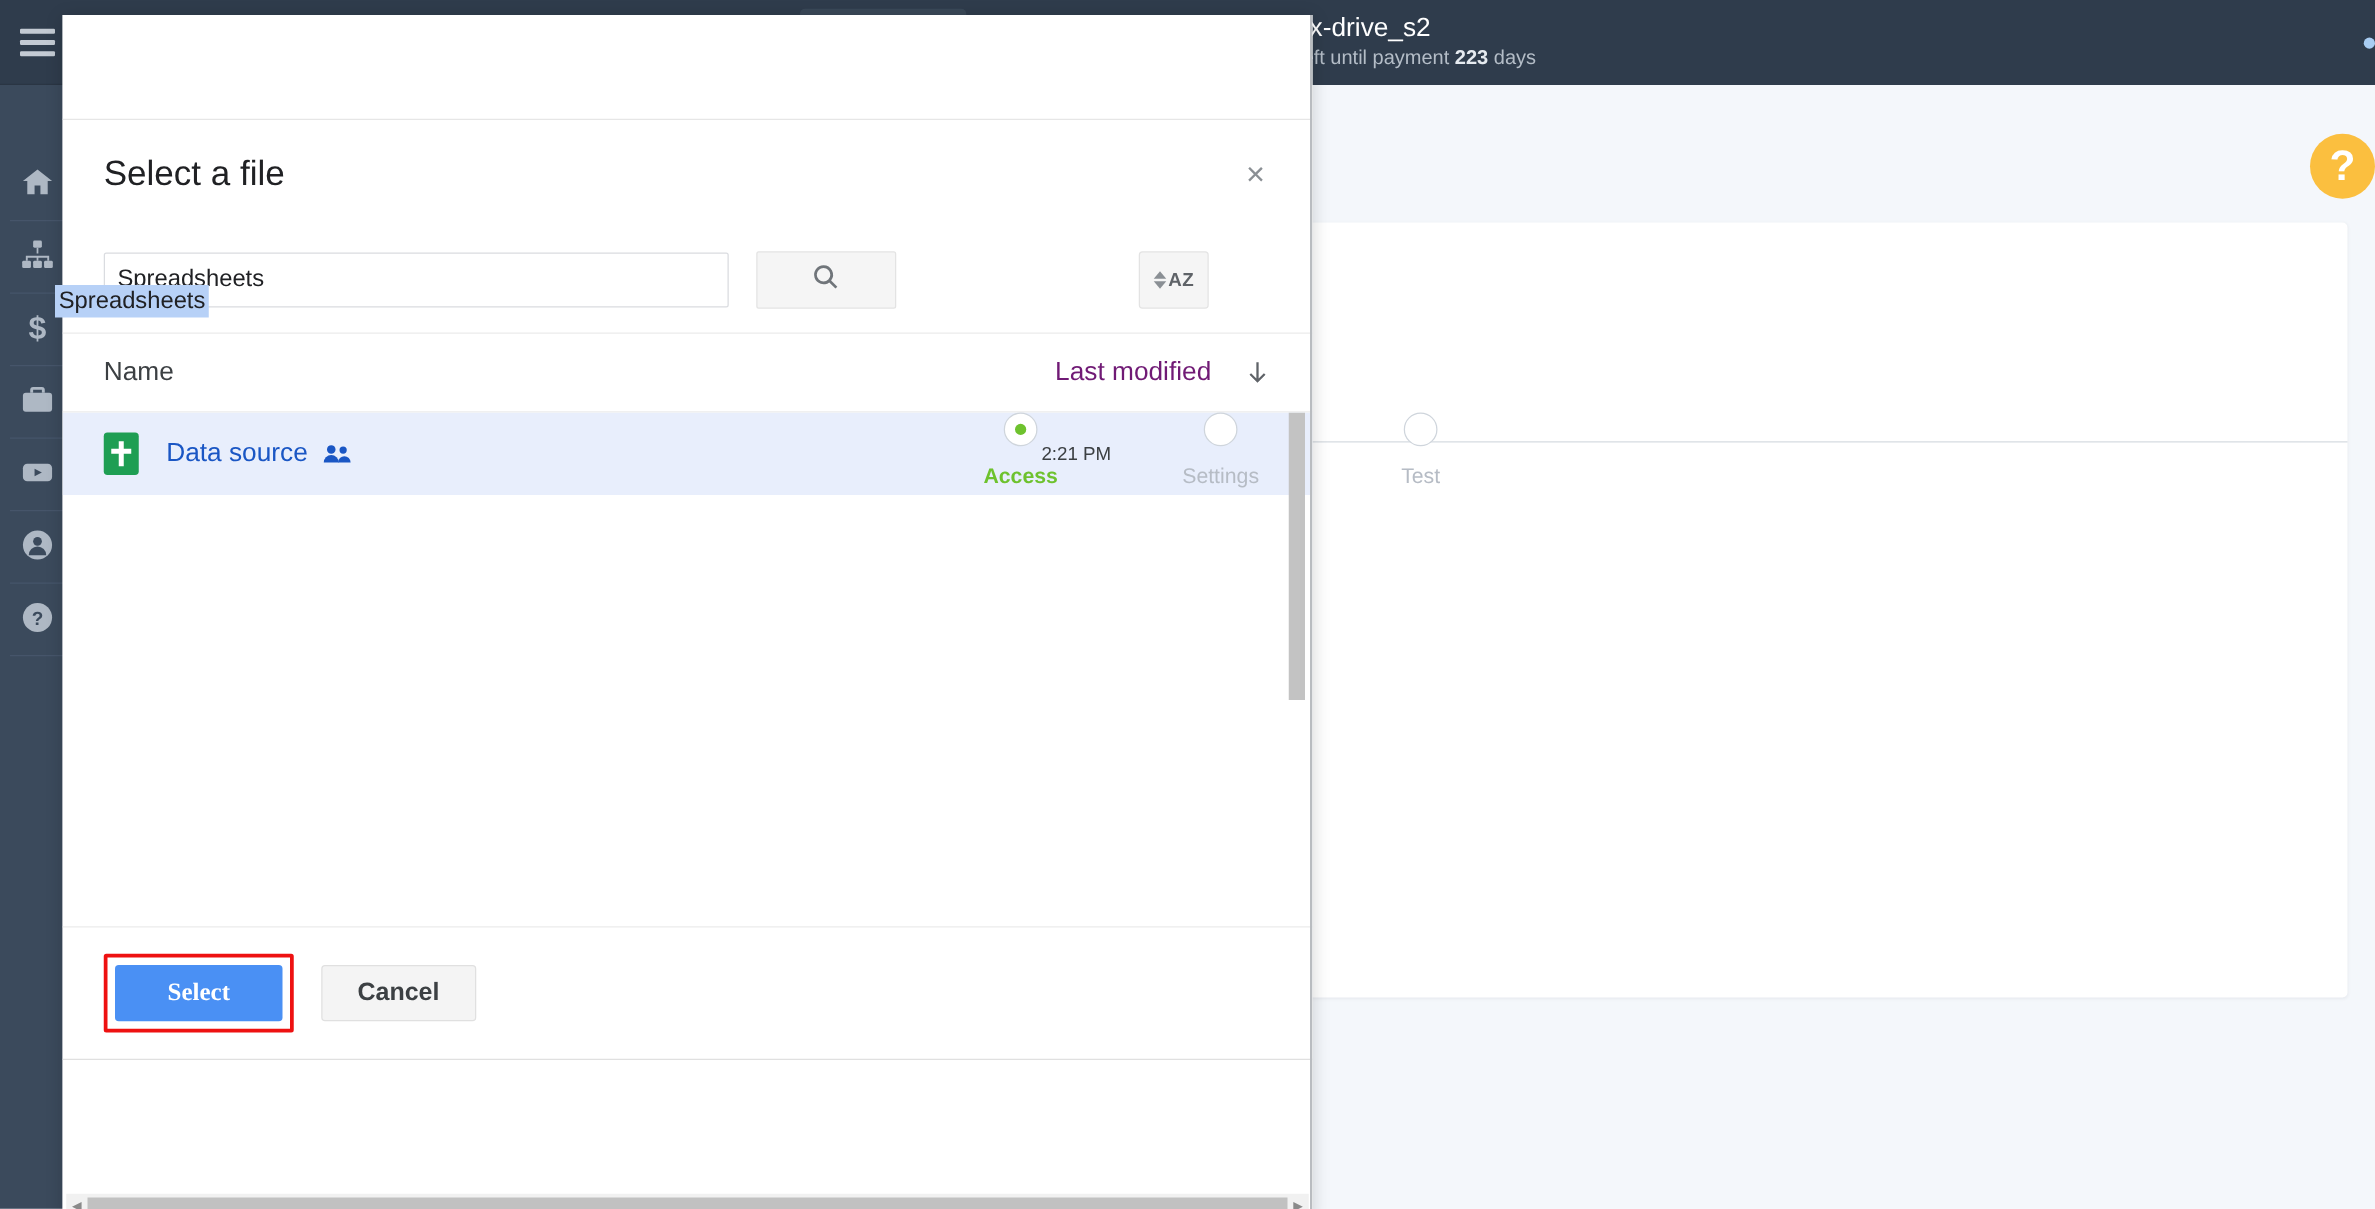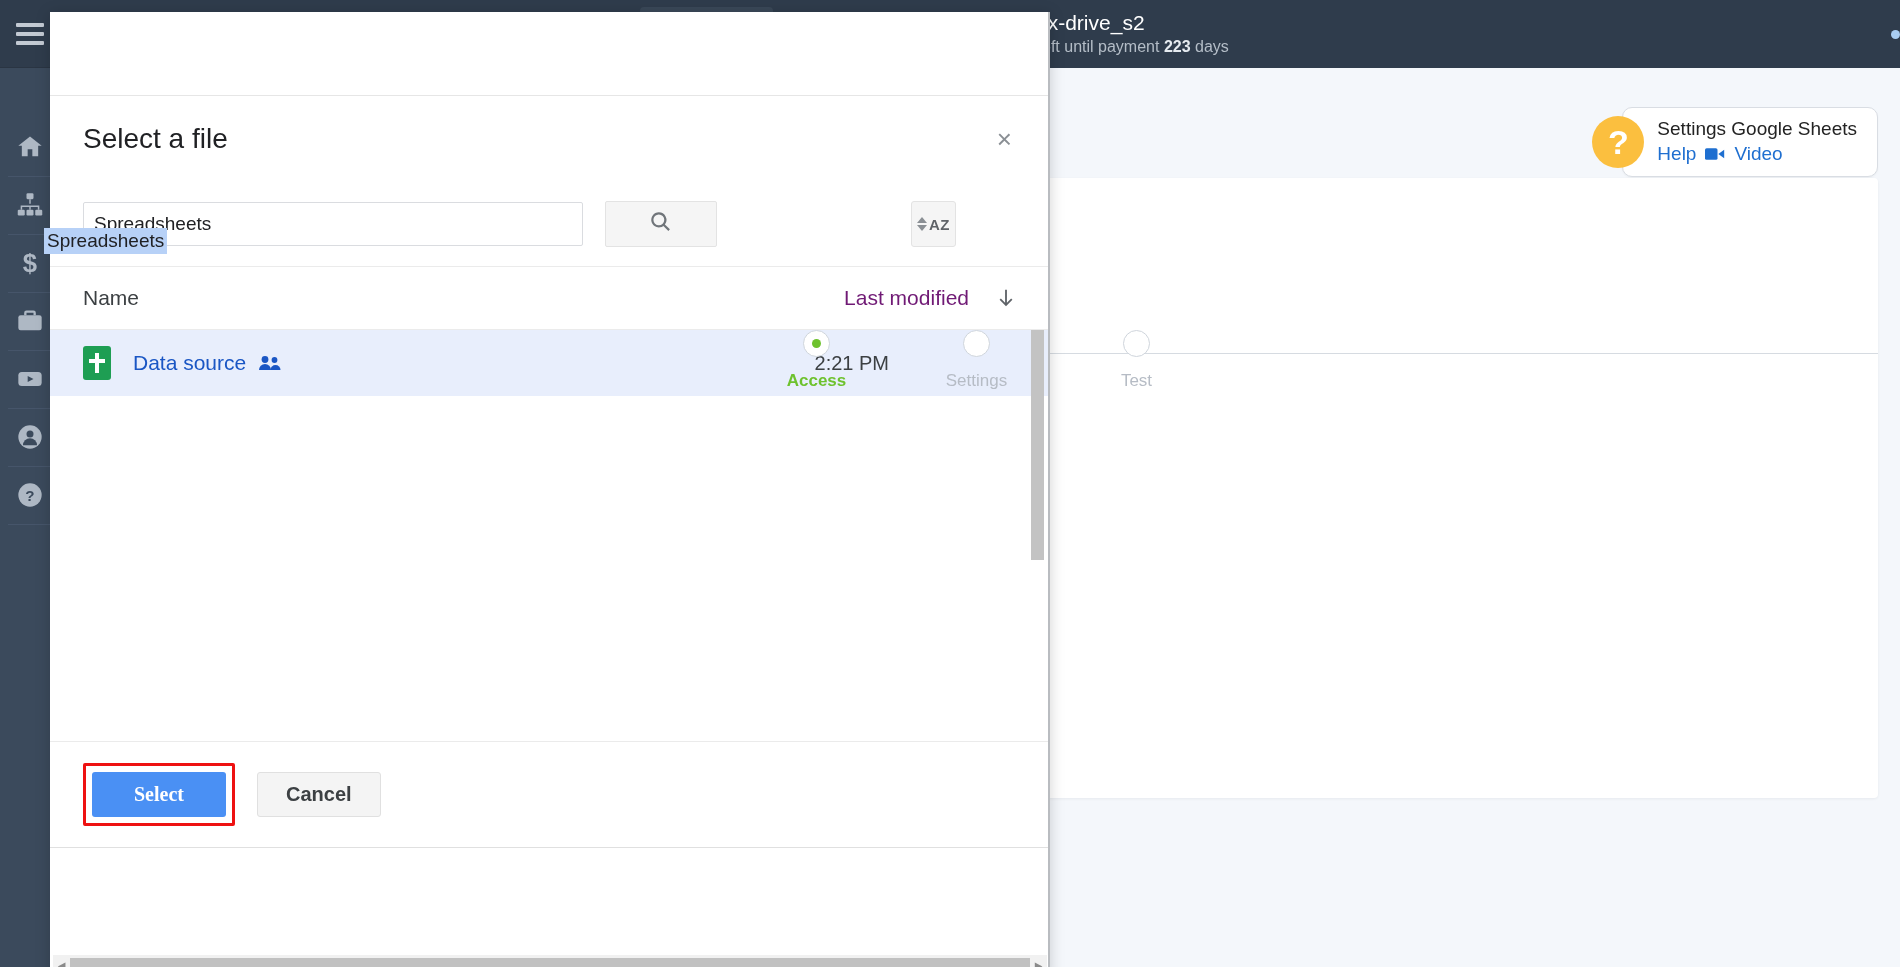--- a/index.html
+++ b/index.html
@@ -191,21 +191,21 @@
     background: #b7d1f7; color: #202124;
     font-size: 19px; padding: 2px 3px; pointer-events: none;
   }
   #search-btn {
     width: 112px; height: 46px;
     background: #f5f5f5; border: 1px solid #e3e3e3; border-radius: 2px;
     display: flex; align-items: center; justify-content: center; cursor: pointer;
   }
   #search-btn svg { fill: #70757a; }
   #sort-btn {
-    width: 45px; height: 46px; margin-left: 172px;
+    width: 56px; height: 46px; margin-left: 172px;
     background: #f5f5f5; border: 1px solid #e3e3e3; border-radius: 3px;
     display: flex; align-items: center; justify-content: center; cursor: pointer;
     flex-direction: column;
   }
   .az-wrap { display: flex; align-items: center; gap: 2px; }
   .az-letters { font-size: 15px; color: #5f6368; font-weight: bold; letter-spacing: .5px; }
   .az-arrows { display: flex; flex-direction: column; gap: 2px; }
   .tri-up, .tri-dn {
     width: 0; height: 0; border-left: 5px solid transparent; border-right: 5px solid transparent;
   }
@@ -237,21 +237,21 @@
     content: ""; position: absolute; left: 12px; top: 7px;
     width: 4px; height: 20px; background: #ffffff;
   }
   .file-icon::after {
     content: ""; position: absolute; left: 6px; top: 13px;
     width: 16px; height: 4px; background: #ffffff;
   }
   .file-name { font-size: 21px; color: #1a56c4; margin-right: 12px; }
   .shared-icon { display: flex; align-items: center; }
   .shared-icon svg { fill: #1a56c4; }
-  .file-time { margin-left: auto; font-size: 20px; color: #3c4043; padding-right: 128px; }
+  .file-time { margin-left: auto; font-size: 15px; color: #3c4043; padding-right: 128px; }
 
   #list-scrollbar {
     position: absolute; right: 6px; top: 0; width: 13px; height: 230px;
     background: #c3c3c3; border-radius: 0;
   }
 
   #dlg-footer {
     position: absolute; left: 0; right: 0; bottom: 0; height: 106px;
     border-top: 1px solid #ebebeb;
     display: flex; align-items: center; padding-left: 33px; gap: 16px;
@@ -406,33 +406,20 @@
       </div>
     </div>
 
     <div id="lang-dot"></div>
   </header>
 
   <main id="content">
 
     <div id="help-box">
       <div id="help-qmark">?</div>
-      <div id="help-card">
-        <div id="help-title">Settings Google Sheets</div>
-        <div id="help-links">
-          <a href="#">Help</a>
-          <span class="vid-icon">
-            <svg width="20" height="14" viewBox="0 0 24 16">
-                <rect x="0" y="1" width="15" height="14" rx="2"></rect>
-                <path d="M16 8l7-5v10z"></path>
-              </svg>
-          </span>
-          <a href="#">Video</a>
-        </div>
-      </div>
     </div>
 
     <section id="card">
       <div id="stepline"></div>
       <div id="stepper">
         <div class="step active">
           <div class="dot">
               <i></i>
             </div>
           <div class="label">Access</div>

